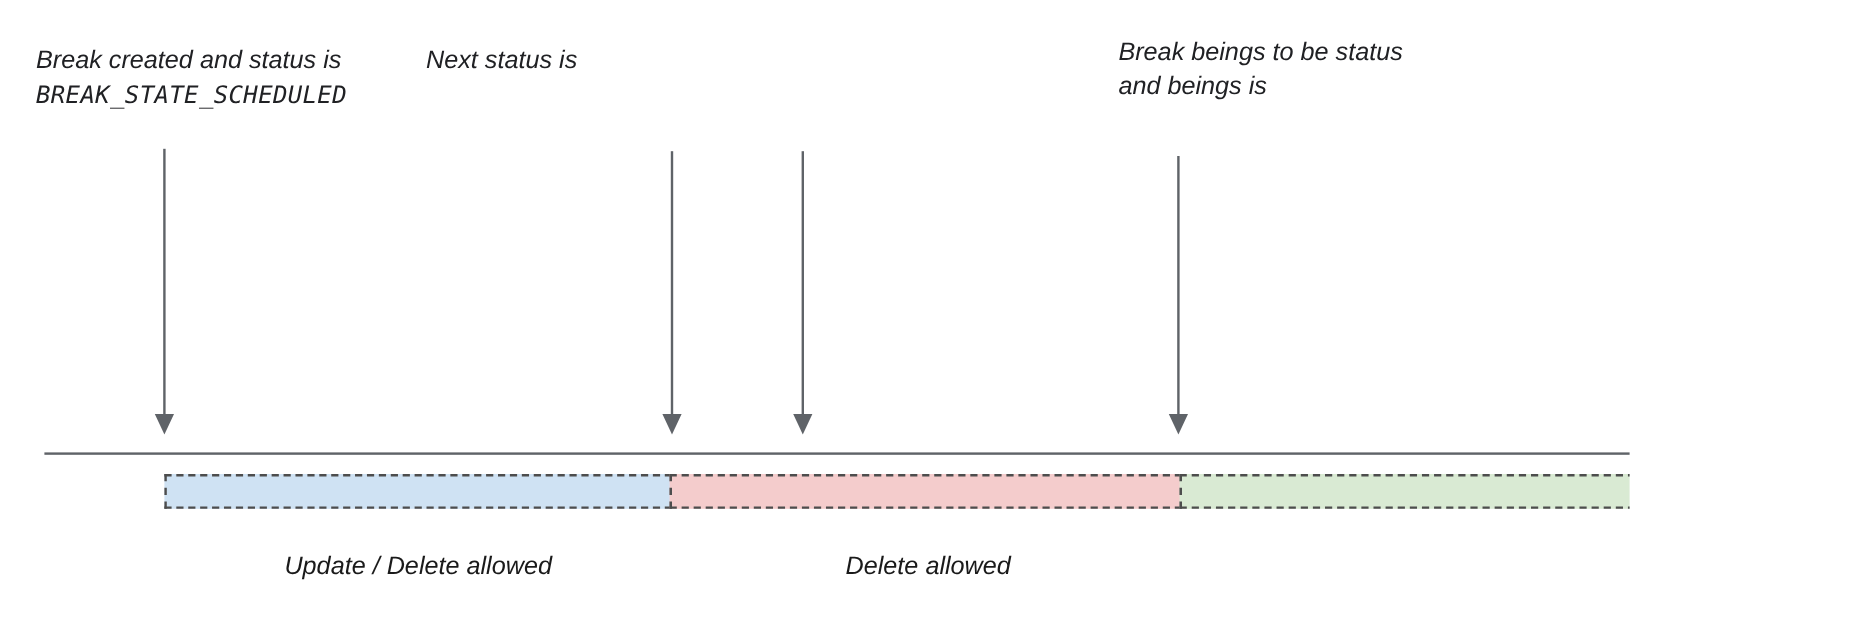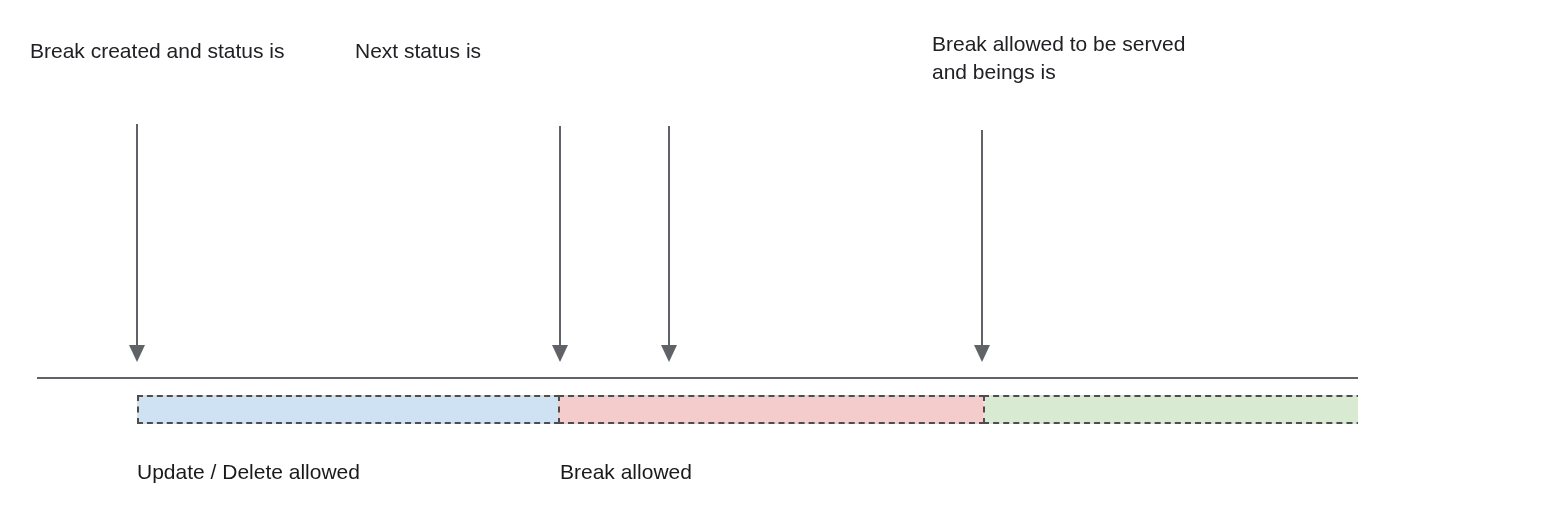--- a/index.html
+++ b/index.html
@@ -8,20 +8,21 @@
     background: #ffffff;
   }
   .canvas {
     position: relative;
     width: 1358px;
     height: 520px;
     background: #ffffff;
     overflow: hidden;
     font-family: "Liberation Sans", sans-serif;
     color: #202124;
+    font-style: italic;
   }
   
   .annotation {
     position: absolute;
     white-space: nowrap;
   }
   .annotation .line {
     font-size: 21px;
     line-height: 28px;
   }
@@ -98,40 +99,41 @@
   
   .seg-labels {
     position: absolute;
     left: 137px;
     top: 458px;
     display: flex;
   }
   .seg-label {
     font-size: 21px;
     line-height: 28px;
-    text-align: left;
+    text-align: center;
     color: #1a1a1a;
   }
 </style>
 </head>
 <body>
 
 <div class="canvas">
 
   <div class="annotation" style="left:30px; top:37px;">
     <div class="line">Break created and status is</div>
+    <div class="line mono">BREAK_STATE_SCHEDULED</div>
   </div>
 
   <div class="annotation" style="left:355px; top:37px;">
     <div class="line">Next status is</div>
   </div>
 
 
   <div class="annotation" style="left:932px; top:30px;">
-    <div class="line">Break allowed to be served</div>
+    <div class="line">Break beings to be status</div>
     <div class="line">and beings is</div>
   </div>
 
   <div class="v-arrow" style="left:129px; top:124px; height:238px;">
     <div class="shaft"></div>
     <div class="head"></div>
   </div>
   <div class="v-arrow" style="left:552px; top:126px; height:236px;">
     <div class="shaft"></div>
     <div class="head"></div>
@@ -150,16 +152,16 @@
   <div class="axis-label">time</div>
 
   <div class="segments">
     <div class="segment seg-0" style="background-color: rgb(207, 226, 243);"></div>
     <div class="segment seg-1" style="background-color: rgb(244, 204, 204);"></div>
     <div class="segment seg-2" style="background-color: rgb(217, 234, 211);"></div>
   </div>
 
   <div class="seg-labels">
     <div class="seg-label seg-0">Update / Delete allowed</div>
-    <div class="seg-label seg-1">Break allowed</div>
+    <div class="seg-label seg-1">Delete allowed</div>
   </div>
 
 </div>
 
 </body></html>

